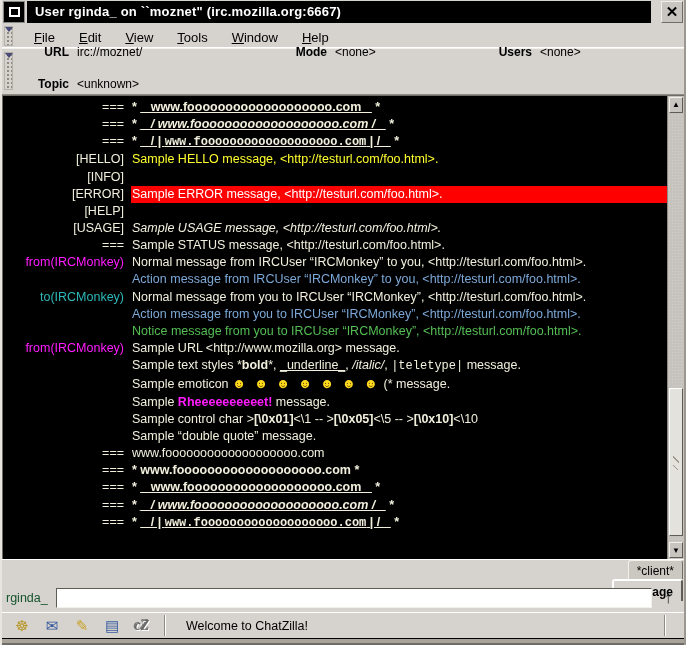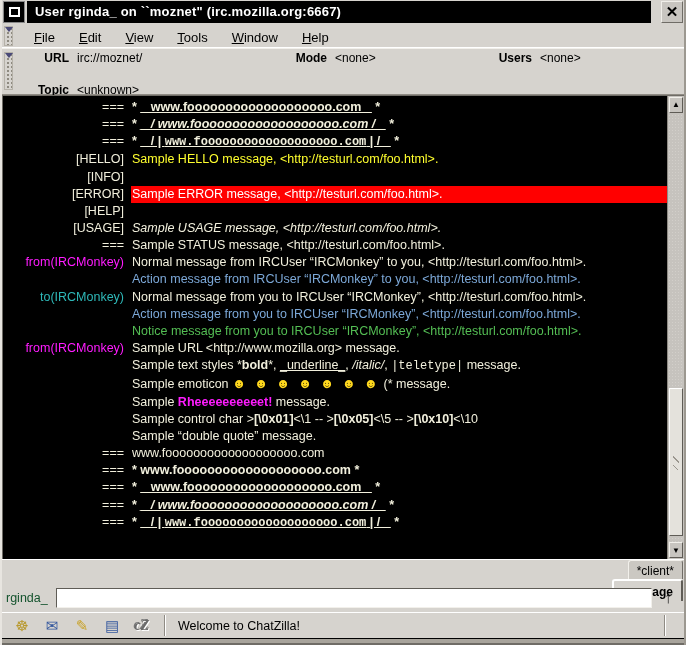--- a/index.html
+++ b/index.html
@@ -24,21 +24,21 @@
             background-image:radial-gradient(#8E8A80 26%, transparent 30%); background-size:4px 4px; background-position:1px 4px;
             border:1px solid #B5B1A8; }
   .grippy .tri { position:absolute; top:0; left:0; width:0; height:0;
                  border-left:4px solid transparent; border-right:4px solid transparent; border-top:5px solid #4A4A78; }
   .menu-items { display:flex; gap:2px; padding-left:8px; }
   .menu-item { font-size:13px; color:#000; padding:2px 11px; }
   .ak { text-decoration:underline; }
 
   
   .headerbox { height:47px; display:flex; border-top:1px solid #F2F0EB; border-bottom:1px solid #8F8B84; padding:2px 0 3px 0; }
-  .hdr-grid { flex:1; display:flex; flex-direction:column; justify-content:space-between; gap:18px; font-size:12px; }
+  .hdr-grid { flex:1; display:flex; flex-direction:column; justify-content:flex-end; gap:18px; font-size:12px; }
   .hdr-row { display:flex; align-items:center; height:17px; }
   .hlabel { font-weight:bold; width:62px; text-align:right; padding-right:8px; }
   .hvalue { color:#000; }
   .hcol-url { width:258px; display:flex; }
   .hcol-mode { width:205px; display:flex; }
   .hcol-users { display:flex; }
 
   
   .chatwrap { height:465px; position:relative; background:#000;
               border-top:1px solid #6F6C66; border-left:1px solid #6F6C66; }
@@ -84,21 +84,21 @@
                outline:none; font-size:12.5px; font-family:"Liberation Sans", sans-serif; padding:0 4px; }
   .send-btn { width:20px; text-align:center; font-size:16px; font-weight:bold; color:#111; line-height:20px; }
 
   
   .statusbar { height:26px; display:flex; align-items:stretch; border-top:1px solid #FFF; margin-top:1px; }
   .status-icons { display:flex; align-items:center; gap:6px; padding:0 10px 0 8px; }
   .sicon { width:24px; height:20px; display:flex; align-items:center; justify-content:center; font-size:15px; }
   .sicon.cz { font-family:"Liberation Serif", serif; font-style:italic; font-weight:bold; font-size:14px;
               text-shadow:1px 1px 0 #FFF, -1px -1px 0 #777; }
   .status-sep { width:2px; border-left:1px solid #8F8B84; border-right:1px solid #FFF; margin:2px 0; }
-  .status-msg { flex:1; display:flex; align-items:center; padding-left:12px; font-size:12.5px; color:#000; }
+  .status-msg { flex:1; display:flex; align-items:center; padding-left:12px; font-size:12.5px; color:#000;margin-left:8px; }
   .status-end { width:18px; }
 
   
   .bottomframe { height:7px; background:#A8A49C; border-top:1px solid #000; border-bottom:2px solid #6F6C66; }
 </style>
 </head>
 <body>
 
 <div class="window">
 

